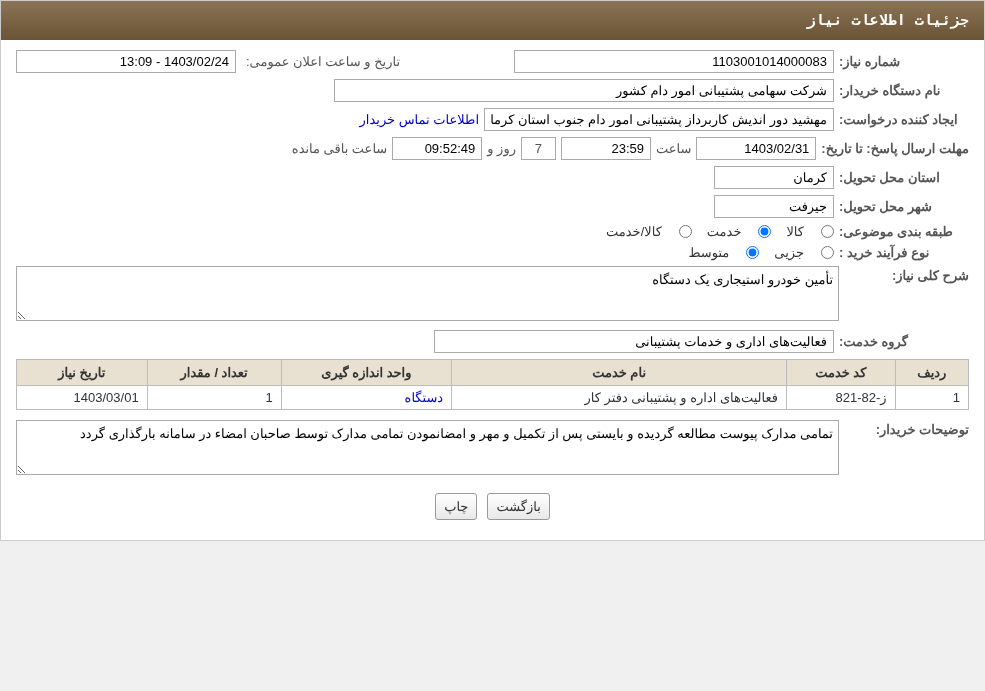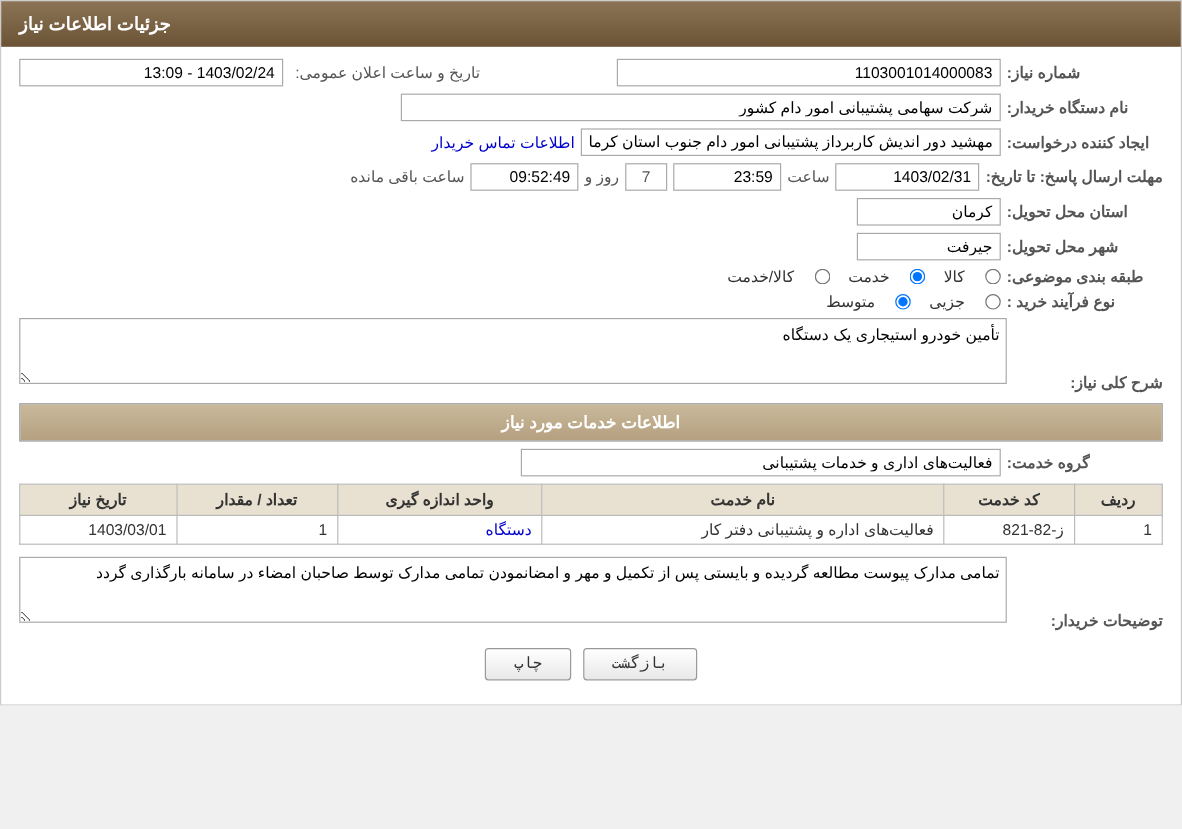--- a/index.html
+++ b/index.html
@@ -12,24 +12,25 @@
     }
     .page-container {
       width: 985px;
       margin: 0 auto;
       background: #fff;
       border: 1px solid #ccc;
     }
     .header-bar {
       background: linear-gradient(to bottom, #8B7355, #6B5335);
       color: white;
-      text-align: left;
+      text-align: right;
       padding: 10px 15px;
       font-size: 15px;
       font-weight: bold;
+      font-family: Liberation Mono, monospace;
     }
     .content {
       padding: 10px 15px;
     }
     .form-row {
       display: flex;
       align-items: center;
       margin-bottom: 6px;
       gap: 5px;
     }
@@ -81,21 +82,20 @@
       display: flex;
       align-items: flex-start;
       margin-bottom: 6px;
     }
     .row-label-col {
       min-width: 130px;
       text-align: right;
       font-weight: bold;
       color: #555;
       padding-top: 2px;
-      margin-top: 44px;
     }
     .row-content-col {
       flex: 1;
     }
     .textarea-box {
       width: 100%;
       border: 1px solid #aaa;
       padding: 5px;
       font-family: Tahoma, Arial, sans-serif;
       font-size: 13px;
@@ -129,24 +129,24 @@
       color: #0000cc;
       text-decoration: none;
     }
     .button-row {
       display: flex;
       justify-content: center;
       gap: 10px;
       margin: 15px 0 10px 0;
     }
     .btn {
-      padding: 5px 23px;
+      padding: 5px 8px;
       border: 1px solid #999;
       cursor: pointer;
-      font-family: Liberation Mono, monospace;
+      font-family: Liberation Sans, sans-serif;
       font-size: 13px;
       border-radius: 3px;
     }
     .btn-print {
       background: linear-gradient(to bottom, #fff, #e8e8e8);
       color: #333;
     }
     .btn-back {
       background: linear-gradient(to bottom, #fff, #e8e8e8);
       color: #333;
@@ -237,23 +237,20 @@
 
     <div class="row-with-label">
       <div class="row-label-col">
         <span>شرح کلی نیاز:</span>
       </div>
       <div class="row-content-col">
         <textarea class="textarea-box" readonly="" style="">تأمین خودرو استیجاری یک دستگاه</textarea>
       </div>
     </div>
 
-    <div class="section-header">
-      <span>اطلاعات خدمات مورد نیاز</span>
-    </div>
 
     <div class="form-row">
       <span class="label">گروه خدمت:</span>
       <input class="input-box" type="text" readonly="" style="width: 400px;" value="فعالیت‌های اداری و خدمات پشتیبانی">
     </div>
 
     <table class="services-table">
       <thead>
         <tr>
           <th>ردیف</th>

